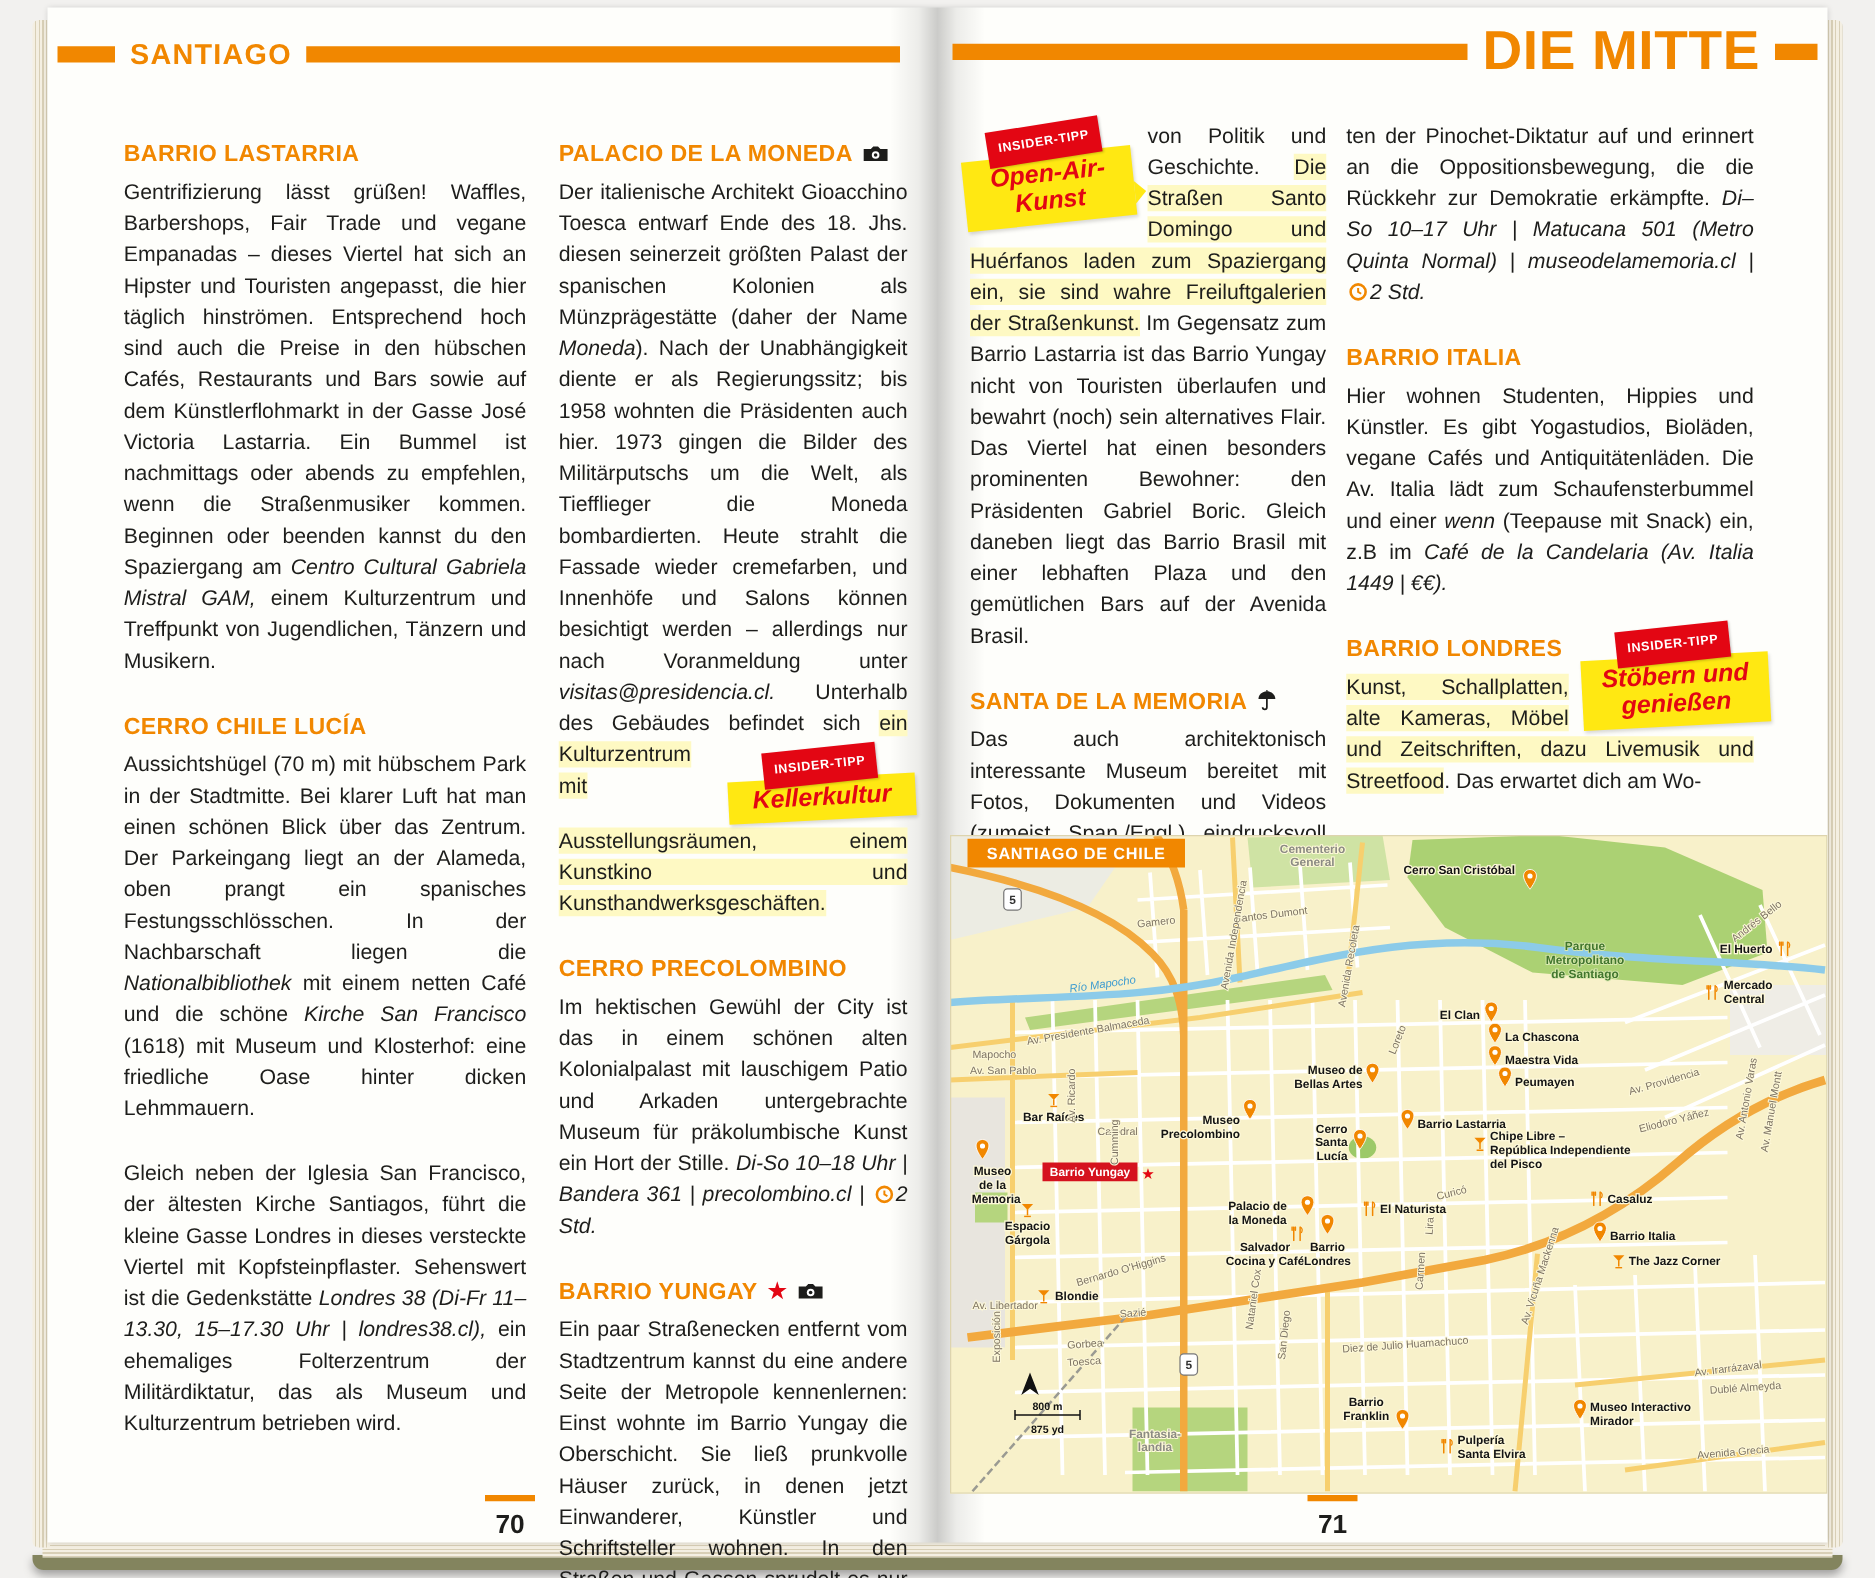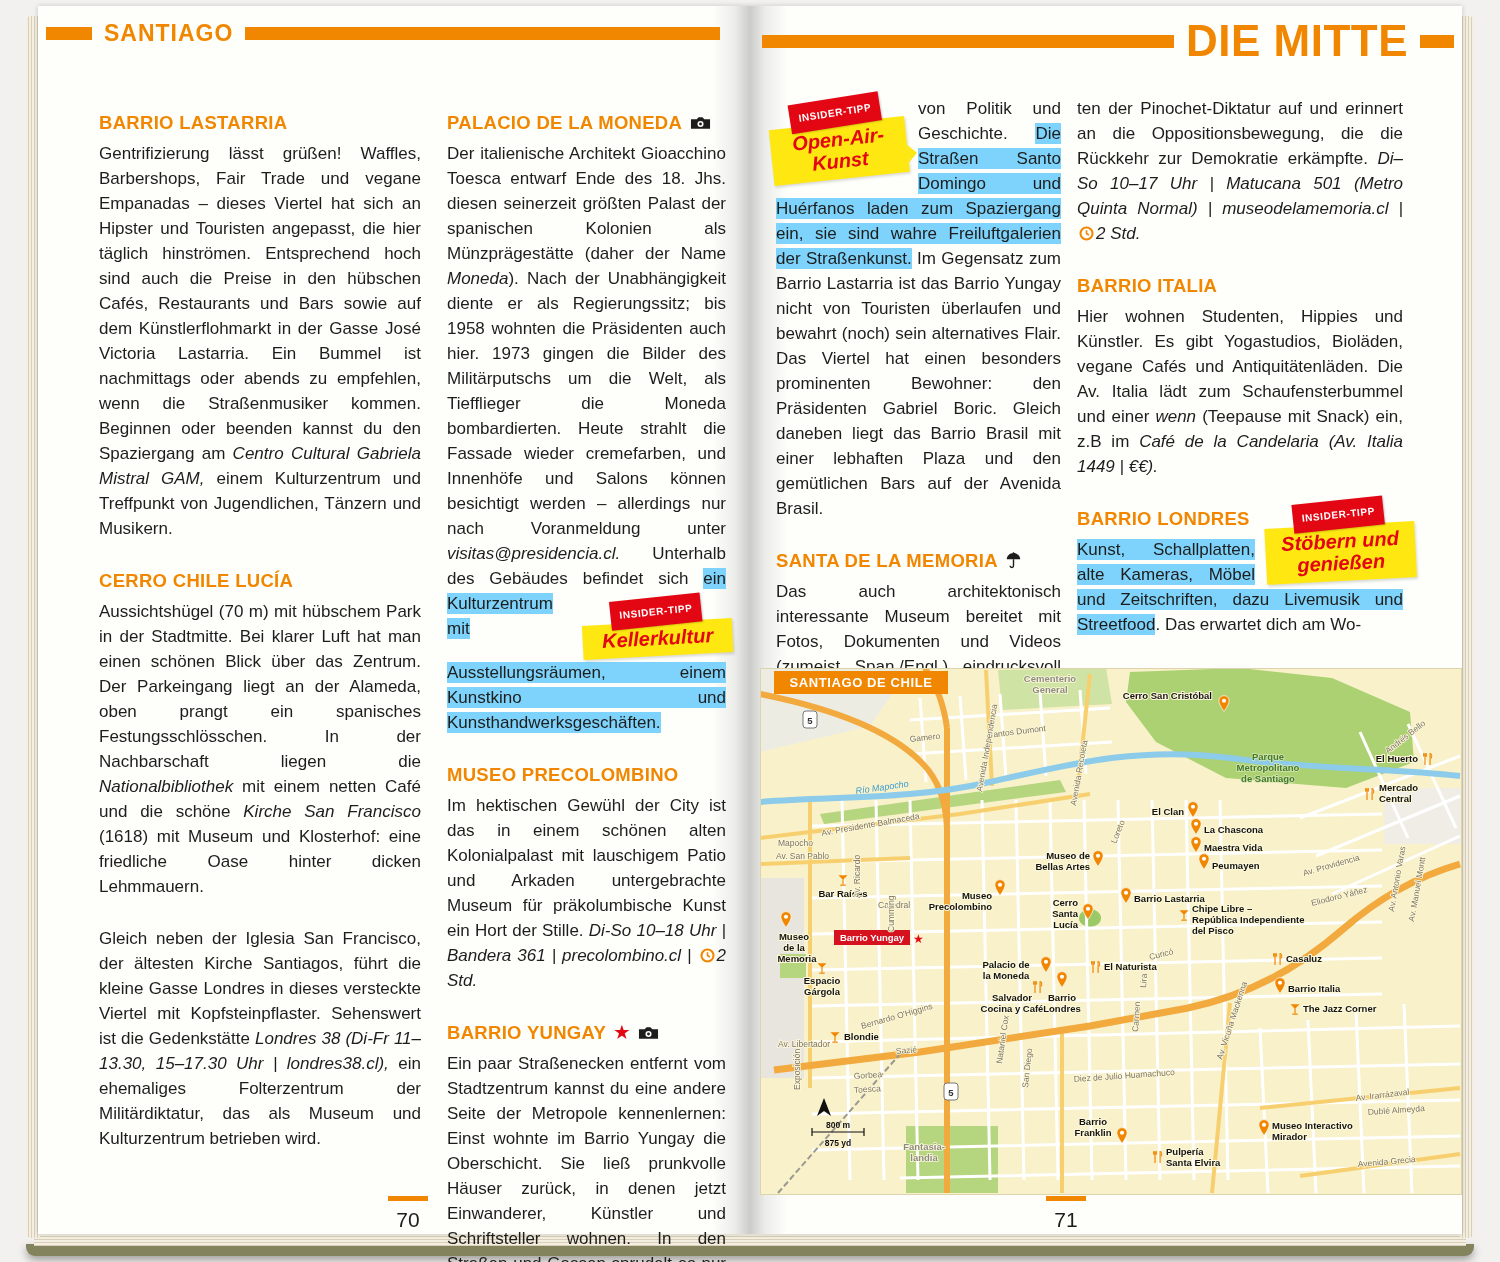--- a/index.html
+++ b/index.html
@@ -15,43 +15,43 @@
     background:repeating-linear-gradient(to right,#f4efe2 0 2px,#d8cfb6 2px 3px)}
   .stack-right{position:absolute;right:0;top:12px;bottom:18px;width:14px;border-radius:0 5px 5px 0;
     background:repeating-linear-gradient(to left,#f4efe2 0 2px,#d8cfb6 2px 3px)}
   .sheet{position:absolute;left:12px;right:12px;top:2px;bottom:22px;background:#fefefb;
     box-shadow:0 0 5px rgba(0,0,0,.18)}
   .gutter{position:absolute;left:50%;top:2px;bottom:22px;width:76px;transform:translateX(-50%);
     background:linear-gradient(to right,rgba(0,0,0,0),rgba(0,0,0,.07) 30%,rgba(0,0,0,.20) 50%,rgba(0,0,0,.07) 70%,rgba(0,0,0,0))}
   .content{position:absolute;inset:0}
   
   .phead{position:absolute;display:flex;align-items:center;gap:12px}
-  .phead-left{left:46px;top:20px;width:674px}
+  .phead-left{left:46px;top:30px;width:674px}
   .phead-right{left:762px;top:16px;width:692px}
   .hbar{height:13px;background:#f18700}
   .grow{flex:1}
   .htx{color:#f18700;font-weight:bold;white-space:nowrap}
   .htx-left{font-size:23px;letter-spacing:1px}
   .htx-right{font-size:44px;letter-spacing:.5px}
-  .pnum{position:absolute;top:1196px;width:62px;text-align:center;font-size:21px;font-weight:normal}
+  .pnum{position:absolute;top:1196px;width:62px;text-align:center;font-size:21px;font-weight:bold}
   .pbar{display:block;width:40px;height:5px;background:#f18700;margin:0 auto 7px}
   
   .col{position:absolute;font-size:17px;line-height:25px}
   .col1{left:99px;top:110px;width:322px}
   .col2{left:447px;top:110px;width:279px}
   .col3{left:776px;top:96px;width:285px}
   .col4{left:1077px;top:96px;width:326px}
   .sec{margin-top:27px}
   .sec-first{margin-top:0}
   .sec-h{color:#f18700;font-size:18.5px;font-weight:bold;letter-spacing:.3px;margin-bottom:6px;
     display:flex;align-items:center;gap:8px}
   .sec-h.noflex{display:block}
   p.body{text-align:justify;hyphens:auto}
   .i{font-style:italic}
-  .hl{background:#7dd3fc;-webkit-box-decoration-break:clone;box-decoration-break:clone;padding:1px 0}
+  .hl{background:#fef9c3;-webkit-box-decoration-break:clone;box-decoration-break:clone;padding:1px 0}
   .h-ico{width:21px;height:14px;flex:0 0 auto}
   .h-ico.u{width:15px;height:17px}
   .h-star{color:#e30613;font-size:17px;font-style:normal;line-height:1}
   .clk{width:15px;height:15px;vertical-align:-2px;margin:0 2px}
   
   .tip{display:block;position:relative;z-index:3;text-align:center;text-indent:0}
   .tip .tab{display:inline-block;background:#e30613;color:#fff;font-weight:bold;font-style:normal;
     font-size:10px;letter-spacing:.6px;padding:2px 9px;margin-bottom:-5px;position:relative;z-index:2;
     transform:rotate(-3deg);box-shadow:1px 1px 2px rgba(0,0,0,.2)}
   .tip .bx{display:block;background:#ffe812;color:#e30613;font-weight:bold;font-style:italic;
@@ -128,21 +128,21 @@
         <svg class="h-ico" viewBox="0 0 22 14">
             <path d="M1 3h6l2-2h4l2 2h6v10H1z" fill="#1d1d1b"></path>
             <circle cx="11" cy="8" r="3.2" fill="#fff"></circle>
             <circle cx="11" cy="8" r="1.5" fill="#1d1d1b"></circle>
           </svg>
       </h3>
       <p class="body"><span>Der italienische Architekt Gioacchino Toesca entwarf Ende des 18. Jhs. diesen seinerzeit größten Palast der spanischen Kolonien als Münzprägestätte (daher der Name </span><span class="i">Moneda</span><span>). Nach der Unabhängigkeit diente er als Regierungssitz; bis 1958 wohnten die Präsidenten auch hier. 1973 gingen die Bilder des Militärputschs um die Welt, als Tiefflieger die Moneda bombardierten. Heute strahlt die Fassade wieder cremefarben, und Innenhöfe und Salons können besichtigt werden – allerdings nur nach Voranmeldung unter </span><span class="i">visitas@presidencia.cl.</span><span> Unterhalb des Gebäudes befindet sich </span><span class="tip tipA"><span class="tab">INSIDER-TIPP</span><span class="bx">Kellerkultur</span></span><span class="hl">ein Kulturzentrum mit Ausstellungsräumen, einem Kunstkino und Kunsthandwerksgeschäften.</span></p>
     </div>
     <div class="sec">
       <h3 class="sec-h">
-          <span>MUSEO PRECOLOMBINO</span>
+          <span>CERRO PRECOLOMBINO</span>
         </h3>
       <p class="body"><span>Im hektischen Gewühl der City ist das in einem schönen alten Kolonialpalast mit lauschigem Patio und Arkaden untergebrachte Museum für präkolumbische Kunst ein Hort der Stille. </span><span class="i">Di-So 10–18 Uhr | Bandera 361 | precolombino.cl | </span><svg class="clk" viewBox="0 0 16 16">
             <circle cx="8" cy="8" r="6.4" fill="none" stroke="#f18700" stroke-width="2.2"></circle>
             <path d="M8 4.6V8l2.6 1.6" fill="none" stroke="#f18700" stroke-width="1.7"></path>
           </svg><span class="i">2 Std.</span></p>
     </div>
     <div class="sec">
       <h3 class="sec-h">
           <span>BARRIO YUNGAY</span>
         <span class="h-star">★</span>

